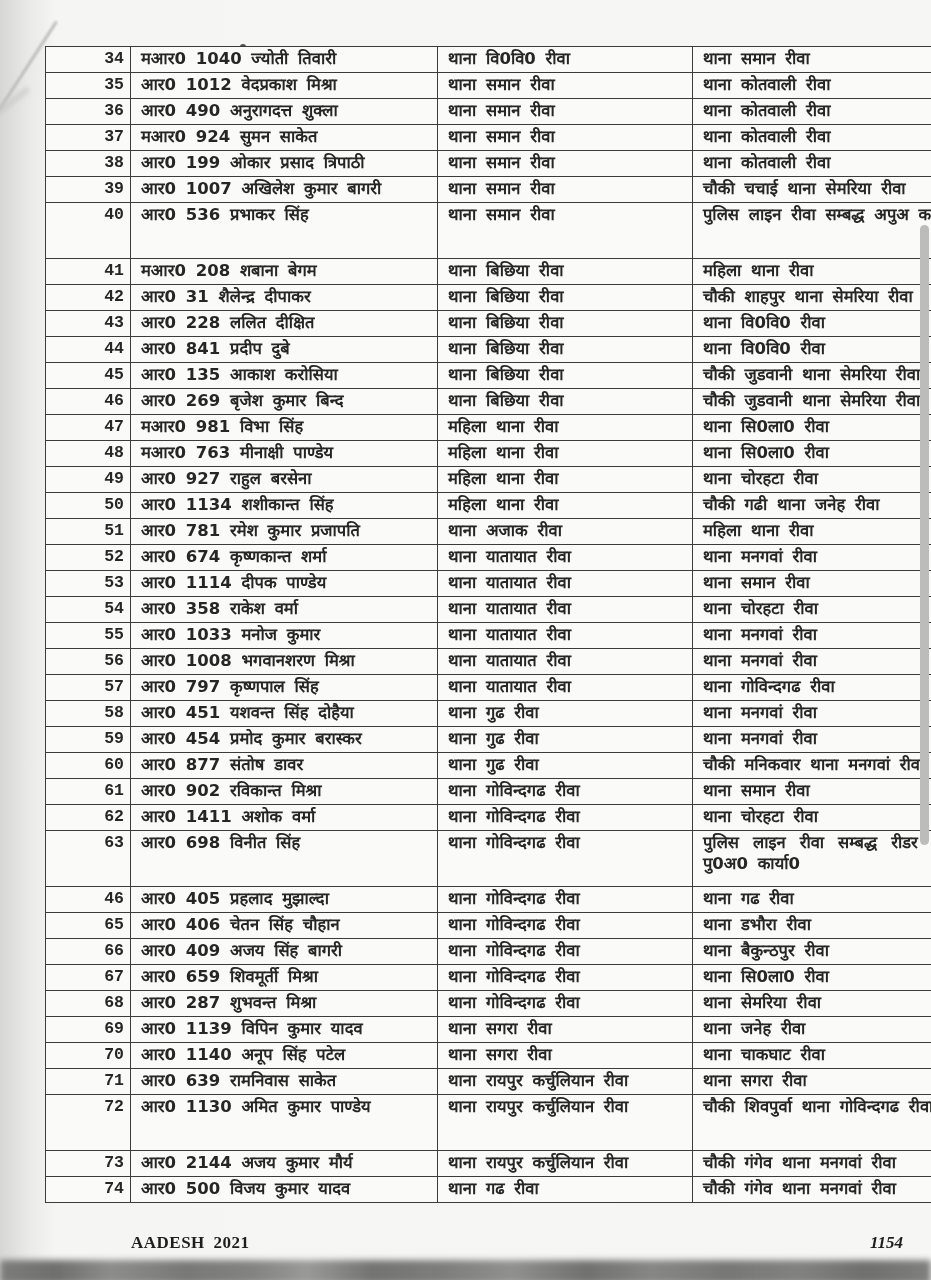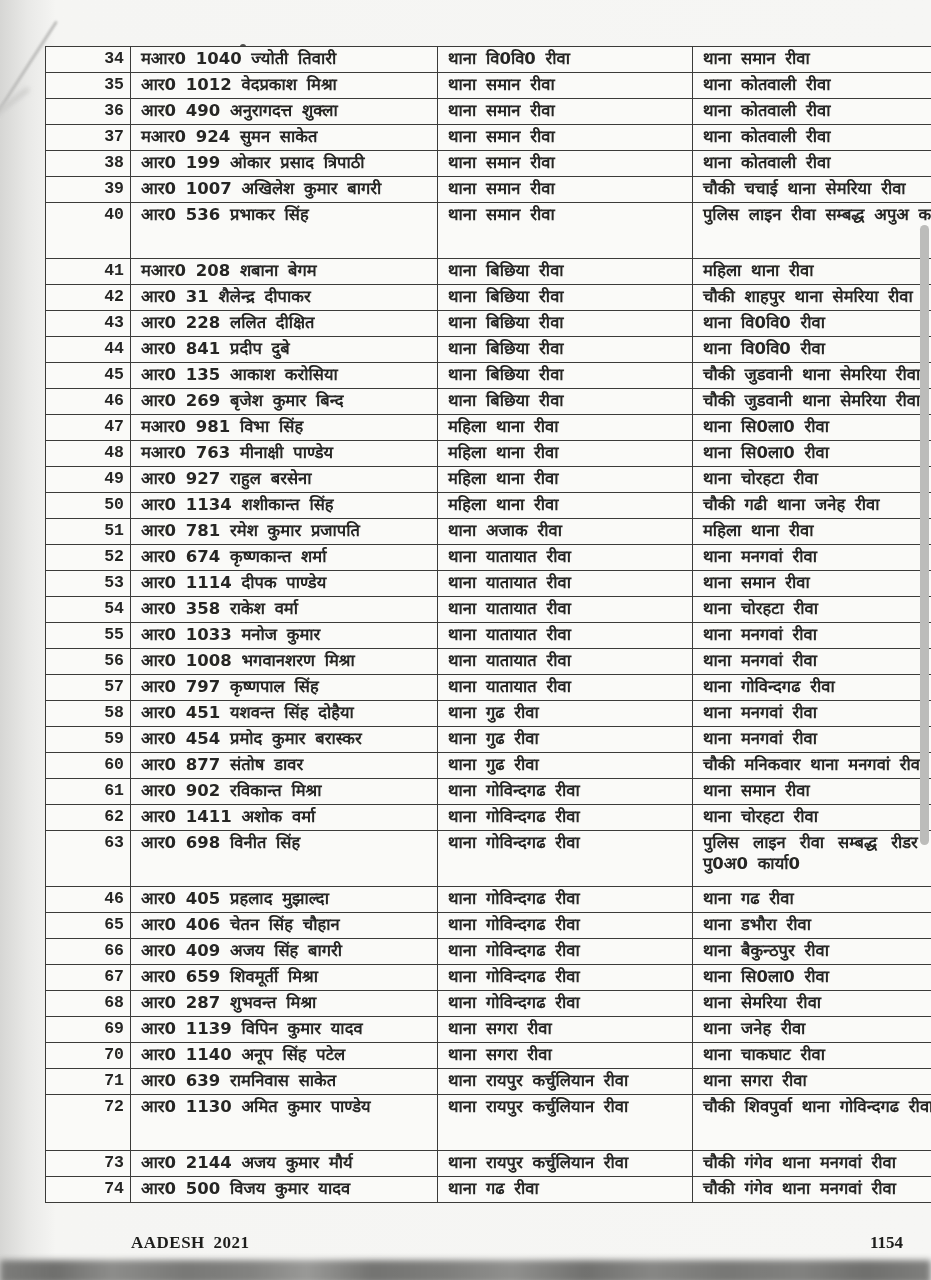--- a/index.html
+++ b/index.html
@@ -51,21 +51,21 @@
   td.c-to{width:262px;}
   tr.tall td.c-to{text-align:justify;}
 
   .footer-left{
     position:absolute;left:95px;top:1233px;
     font-family:Liberation Serif, serif;font-weight:700;font-size:17px;
     color:#1e1e1c;letter-spacing:.5px;word-spacing:4px;margin-left:36px;
   }
   .footer-right{
     position:absolute;right:28px;top:1233px;
-    font-family:"Liberation Serif",serif;font-weight:700;font-size:17px;color:#1e1e1c;
+    font-family:"Liberation Serif",serif;font-weight:700;font-size:17px;color:#1e1e1c;font-style:italic;
   }
   .bottom-strip{
     position:absolute;left:0;right:0;bottom:-4px;height:24px;
     background:linear-gradient(90deg,
       #6d6d6b 0%,#585856 6%,#7b7b79 12%,#636361 20%,#6f6f6d 27%,
       #8a8a88 33%,#5d5d5b 40%,#6a6a68 48%,#7f7f7d 55%,#5a5a58 63%,
       #747472 70%,#626260 78%,#6e6e6c 86%,#585856 93%,#6b6b69 100%);
     filter:blur(3px);opacity:.85;
   }
   .scrollbar-thumb{

